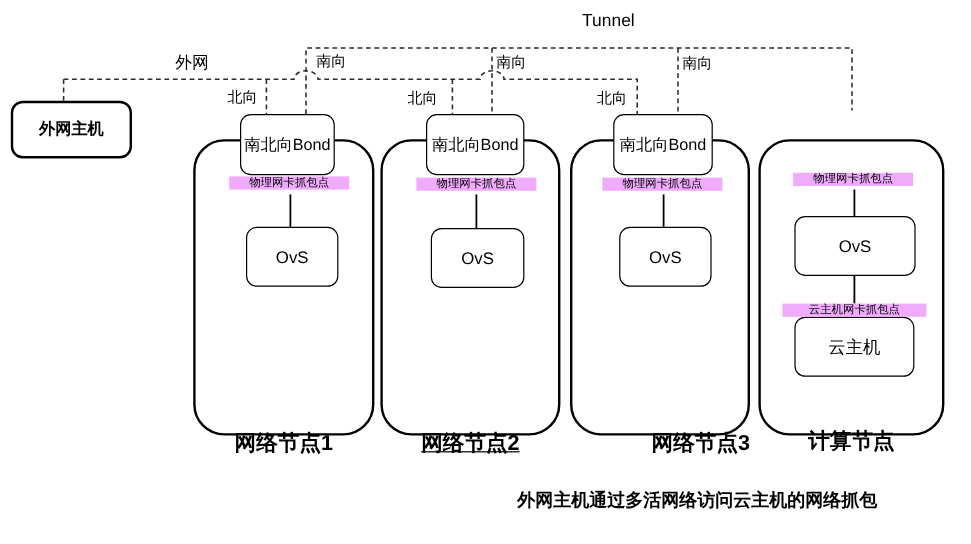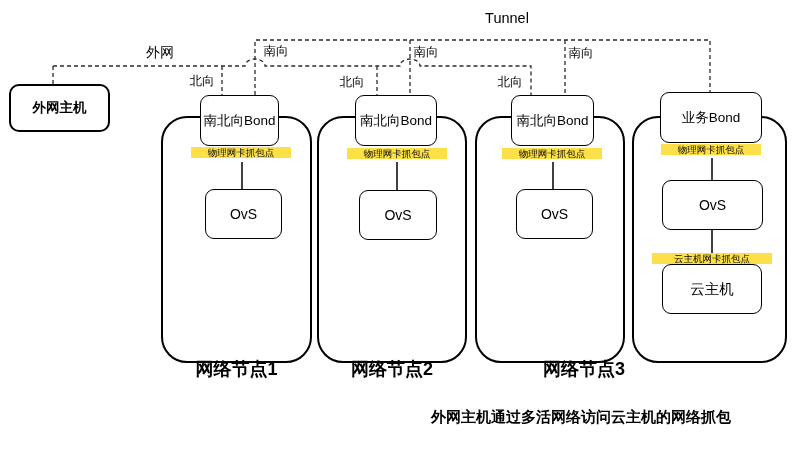--- a/index.html
+++ b/index.html
@@ -88,39 +88,39 @@
 
   .vm { left: 662px; top: 264px; width: 100px; height: 50px; font-size: 14.5px; }
 
   .smlabel {
     position: absolute;
     text-align: center;
     font-size: 9.5px;
     line-height: 11px;
     z-index: 3;
     white-space: nowrap;
-    background: #fde047;
+    background: #f0abfc;
   }
   .cap1 { left: 191px; top: 147px; width: 100px; }
   .cap2 { left: 347px; top: 148px; width: 100px; }
   .cap3 { left: 502px; top: 148px; width: 100px; }
   .cap4 { left: 661px; top: 144px; width: 100px; }
   .capv { left: 652px; top: 253px; width: 120px; }
 
   .nodename {
     position: absolute;
     text-align: center;
     font-weight: bold;
     font-size: 18px;
     z-index: 2;
     white-space: nowrap;
     margin-top: 24px;
   }
   .nn1 { left: 161px; top: 333px; width: 151px; }
-  .nn2 { left: 317px; top: 333px; width: 150px; }
+  .nn2 { left: 317px; top: 333px; width: 150px; text-decoration: underline; }
   .nn3 { left: 475px; top: 333px; width: 150px; text-align: right; }
   .nn4 { left: 632px; top: 331px; width: 155px; }
 
   .tunnel { left: 457px; top: 11px;  width: 100px; font-size: 14.5px; }
   .extnet { left: 120px; top: 45px;  width: 80px; }
   .n1n { left: 177px; top: 74px; }
   .s1  { left: 251px; top: 44px; }
   .n2n { left: 327px; top: 75px; }
   .s2  { left: 401px; top: 45px; }
   .n3n { left: 485px; top: 75px; }
@@ -184,21 +184,21 @@
   <div class="box b2">南北向Bond</div>
   <div class="smlabel cap2">物理网卡抓包点</div>
   <div class="box o2">OvS</div>
   <div class="nodename nn2">网络节点2</div>
 
   <div class="box b3">南北向Bond</div>
   <div class="smlabel cap3">物理网卡抓包点</div>
   <div class="box o3">OvS</div>
   <div class="nodename nn3">网络节点3</div>
 
-  <div class="box b4">业务Bond</div>
   <div class="smlabel cap4">物理网卡抓包点</div>
   <div class="box o4">OvS</div>
   <div class="smlabel capv">云主机网卡抓包点</div>
   <div class="box vm">云主机</div>
+  <div class="nodename nn4">计算节点</div>
 
   <div class="caption">外网主机通过多活网络访问云主机的网络抓包</div>
 
 </div>
 
 </body></html>

